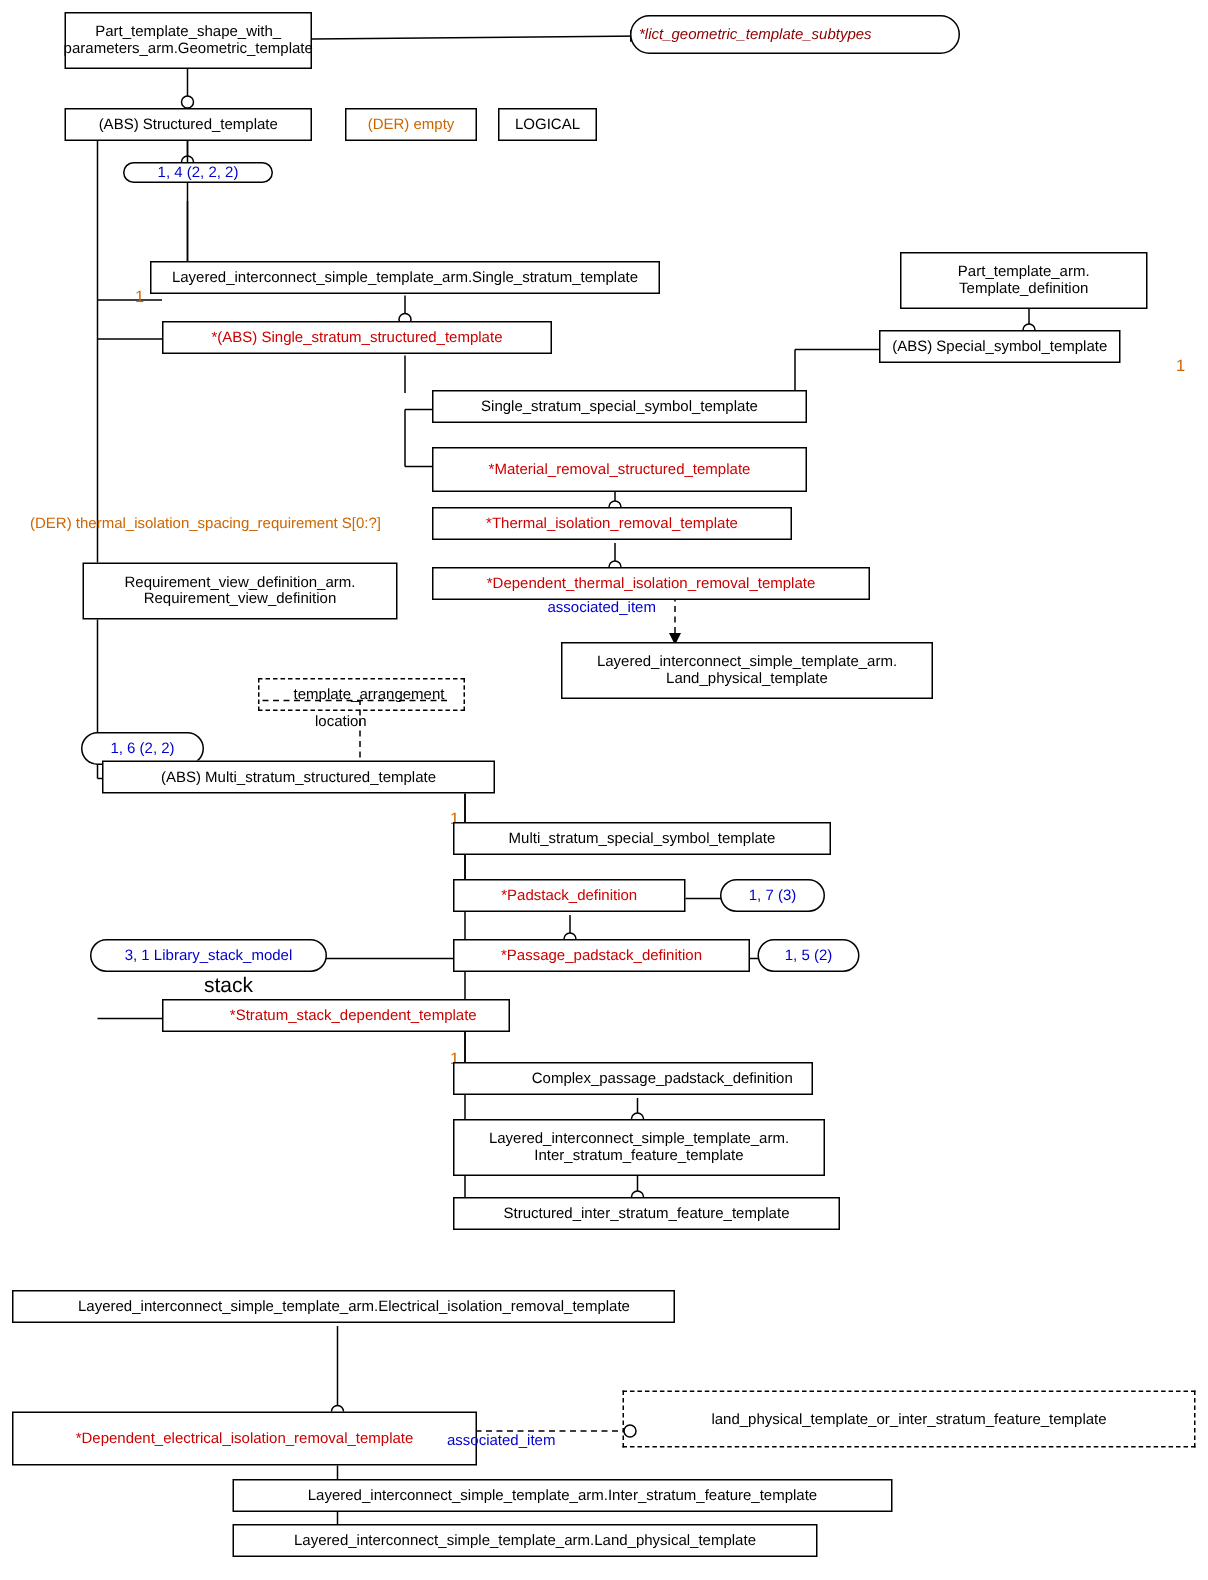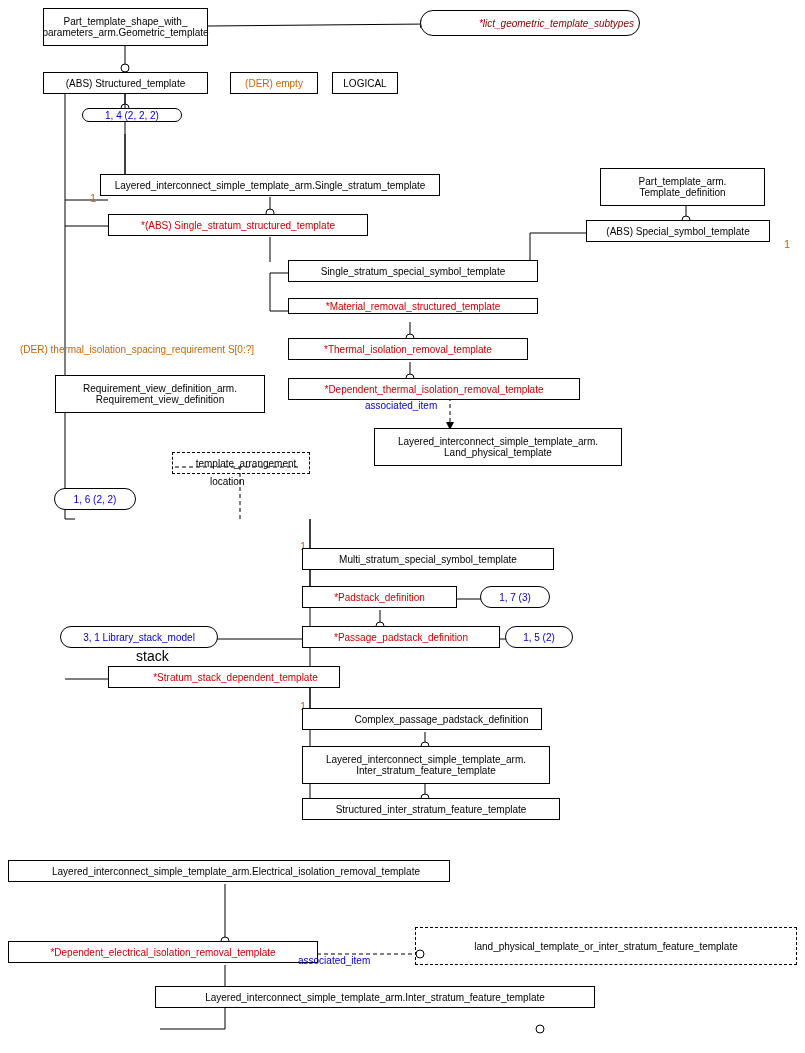--- a/index.html
+++ b/index.html
@@ -159,21 +159,21 @@
   <line x1="310" y1="561" x2="310" y2="561" stroke="#000" stroke-width="1"></line>
 
   <line x1="125" y1="94" x2="125" y2="175" stroke="#000" stroke-width="1"></line>
 </svg>
 
 <div class="node rect" style="left:43px; top:8px; width:165px; height:38px; font-size:10px; text-align:center; display:flex; align-items:center; justify-content:center;">
   <span style="white-space:pre-line; font-size:10px; color:#000;">Part_template_shape_with_
 parameters_arm.Geometric_template</span>
 </div>
 
-<div class="node" style="left:420px; top:10px; width:220px; height:26px; border-radius:13px; display:flex; align-items:center; justify-content:flex-end; font-size:10px; font-style:italic; color:#8b0000;">
+<div class="node" style="left:420px; top:10px; width:220px; height:26px; border-radius:13px; display:flex; align-items:center; justify-content:flex-start; font-size:10px; font-style:italic; color:#8b0000;">
   <span>*lict_geometric_template_subtypes</span>
 </div>
 
 <div class="node rect" style="left:43px; top:72px; width:165px; height:22px; display:flex; align-items:center; justify-content:center;">
   <span style="font-size:10px;">(ABS) Structured_template</span>
 </div>
 
 <div class="node rect" style="left:230px; top:72px; width:88px; height:22px; display:flex; align-items:center; justify-content:center;">
   <span style="font-size:10px; color:#cc6600;">(DER) empty</span>
 </div>
@@ -194,31 +194,31 @@
   <span style="font-size:10px; white-space:pre-line;">Part_template_arm.
 Template_definition</span>
 </div>
 
 <div class="label-text" style="left:90px; top:192px; font-size:11px; color:#cc6600;">1</div>
 
 <div class="node rect" style="left:108px; top:214px; width:260px; height:22px; display:flex; align-items:center; justify-content:center;">
   <span style="font-size:10px; color:#cc0000;">*(ABS) Single_stratum_structured_template</span>
 </div>
 
-<div class="node rect" style="left:586px; top:220px; width:184px; height:22px; display:flex; align-items:center; justify-content:center;">
+<div class="node rect" style="left:586px; top:220px; width:161px; height:22px; display:flex; align-items:center; justify-content:center;">
   <span style="font-size:10px;">(ABS) Special_symbol_template</span>
 </div>
 
 <div class="label-text" style="left:784px; top:238px; font-size:11px; color:#cc6600;">1</div>
 
 <div class="node rect" style="left:288px; top:260px; width:250px; height:22px; display:flex; align-items:center; justify-content:center;">
   <span style="font-size:10px;">Single_stratum_special_symbol_template</span>
 </div>
 
-<div class="node rect" style="left:288px; top:298px; width:250px; height:16px; display:flex; align-items:center; justify-content:center;">
+<div class="node rect" style="left:288px; top:298px; width:250px; height:30px; display:flex; align-items:center; justify-content:center;">
   <span style="font-size:10px; color:#cc0000;">*Material_removal_structured_template</span>
 </div>
 
 <div class="label-text" style="left:20px; top:344px; font-size:10px; color:#cc6600;">
   <span>(DER) thermal_isolation_spacing_requirement S[0:?]</span>
 </div>
 
 <div class="node rect" style="left:288px; top:338px; width:240px; height:22px; display:flex; align-items:center; justify-content:center;">
   <span style="font-size:10px; color:#cc0000;">*Thermal_isolation_removal_template</span>
 </div>
@@ -246,20 +246,23 @@
 </div>
 
 <div class="label-text" style="left:210px; top:476px; font-size:10px;">
   <span>location</span>
 </div>
 
 <div class="node" style="left:54px; top:488px; width:82px; height:22px; border-radius:11px; display:flex; align-items:center; justify-content:center;">
   <span style="font-size:10px; color:#0000cc;">1, 6 (2, 2)</span>
 </div>
 
+<div class="node rect" style="left:68px; top:507px; width:262px; height:22px; display:flex; align-items:center; justify-content:center;">
+  <span style="font-size:10px;">(ABS) Multi_stratum_structured_template</span>
+</div>
 
 <div class="label-text" style="left:300px; top:540px; font-size:11px; color:#cc6600;">1</div>
 
 <div class="node rect" style="left:302px; top:548px; width:252px; height:22px; display:flex; align-items:center; justify-content:center;">
   <span style="font-size:10px;">Multi_stratum_special_symbol_template</span>
 </div>
 
 <div class="node rect" style="left:302px; top:586px; width:155px; height:22px; display:flex; align-items:center; justify-content:center;">
   <span style="font-size:10px; color:#cc0000;">*Padstack_definition</span>
 </div>
@@ -300,30 +303,33 @@
 </div>
 
 <div class="node rect" style="left:302px; top:798px; width:258px; height:22px; display:flex; align-items:center; justify-content:center;">
   <span style="font-size:10px;">Structured_inter_stratum_feature_template</span>
 </div>
 
 <div class="node rect" style="left:8px; top:860px; width:442px; height:22px; display:flex; align-items:center; justify-content:center;padding-left:19px;">
   <span style="font-size:10px;">Layered_interconnect_simple_template_arm.Electrical_isolation_removal_template</span>
 </div>
 
-<div class="node rect" style="left:8px; top:941px; width:310px; height:22px; display:flex; align-items:center; justify-content:center;">
+<div class="node rect" style="left:8px; top:941px; width:310px; height:36px; display:flex; align-items:center; justify-content:center;">
   <span style="font-size:10px; color:#cc0000;">*Dependent_electrical_isolation_removal_template</span>
 </div>
 
 <div class="label-text" style="left:298px; top:955px; font-size:10px; color:#0000cc;">
   <span>associated_item</span>
 </div>
 
 <div class="dashed-box" style="left:415px; top:927px; width:382px; height:38px; display:flex; align-items:center; justify-content:center; text-align:center;">
   <span style="font-size:10px; white-space:pre-line;">land_physical_template_or_inter_stratum_feature_template</span>
 </div>
 
 <div class="node rect" style="left:155px; top:986px; width:440px; height:22px; display:flex; align-items:center; justify-content:center;">
   <span style="font-size:10px;">Layered_interconnect_simple_template_arm.Inter_stratum_feature_template</span>
 </div>
 
+<div class="node rect" style="left:155px; top:1016px; width:390px; height:22px; display:flex; align-items:center; justify-content:center;">
+  <span style="font-size:10px;">Layered_interconnect_simple_template_arm.Land_physical_template</span>
+</div>
 
 </div>
 
 </body></html>

